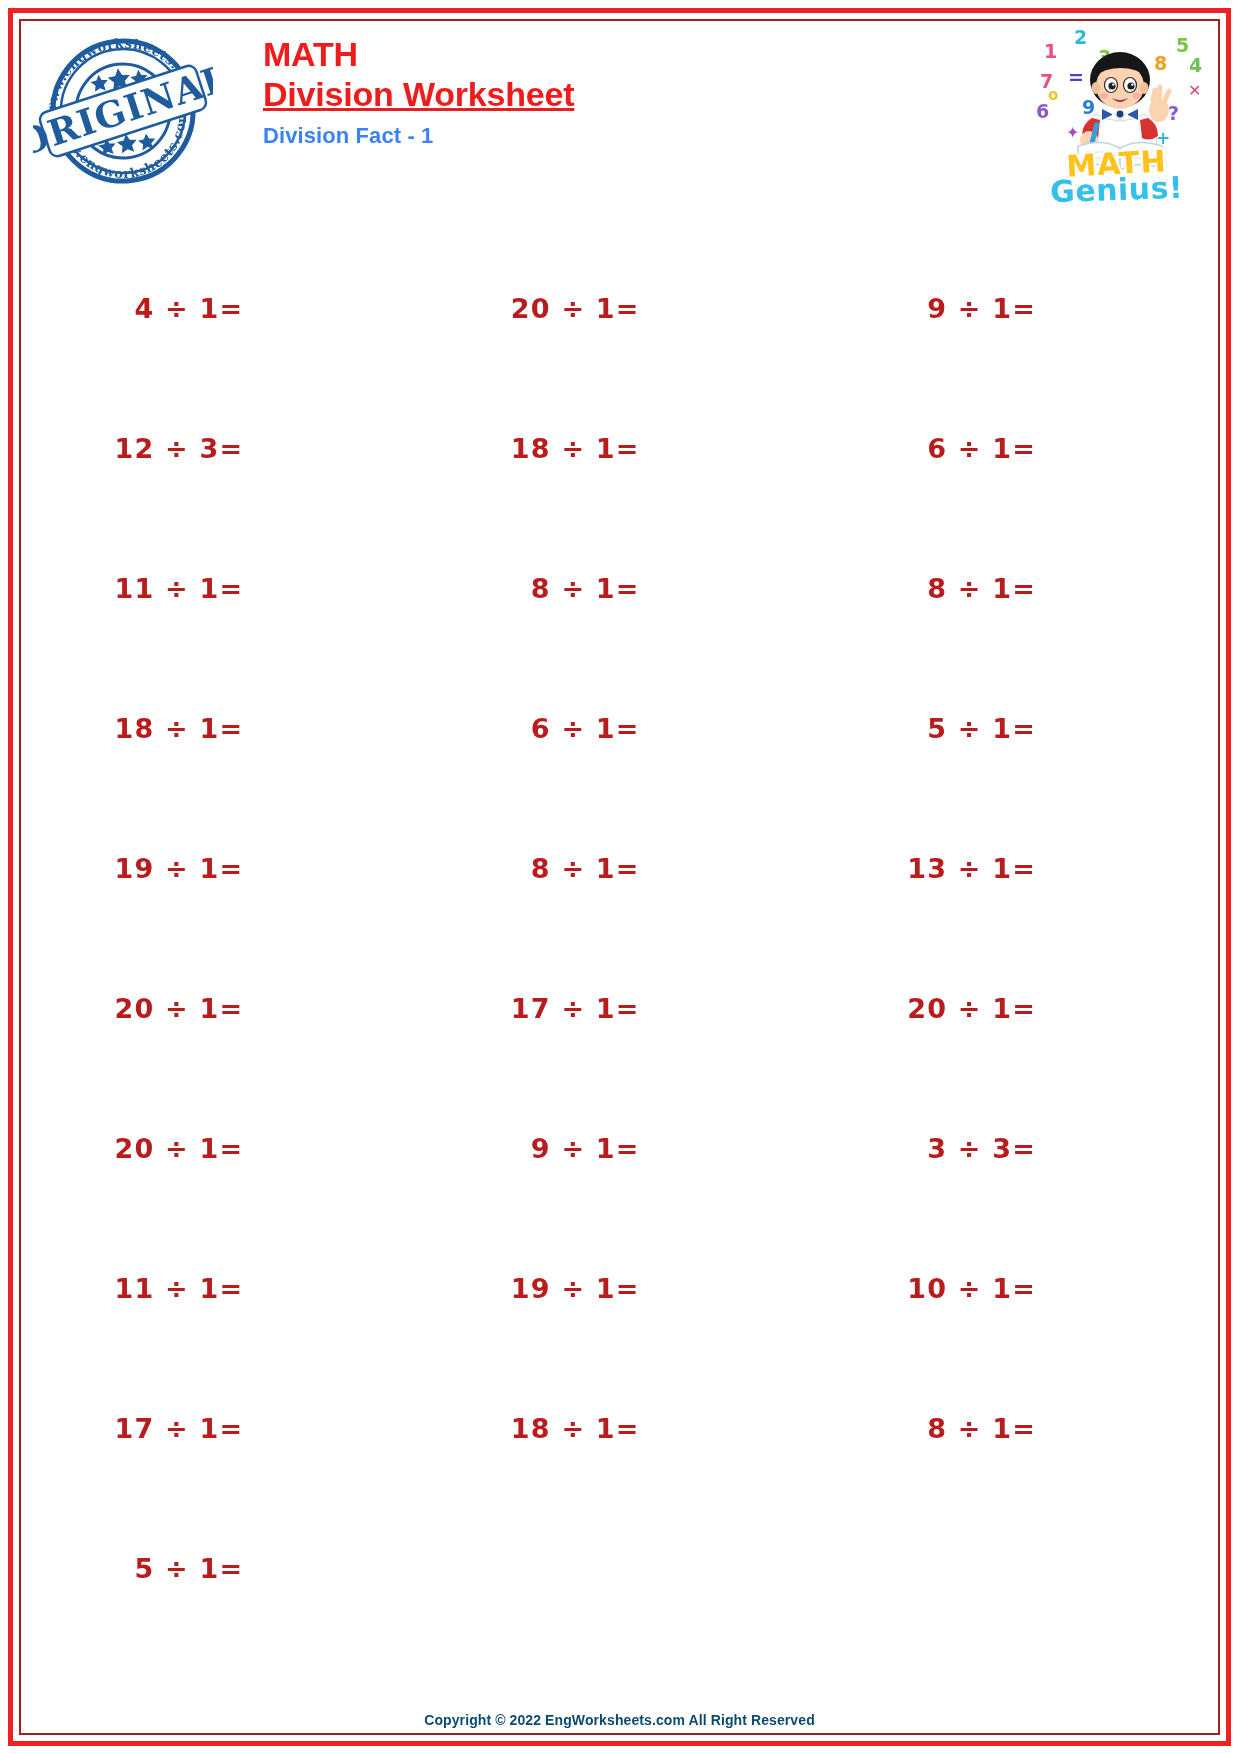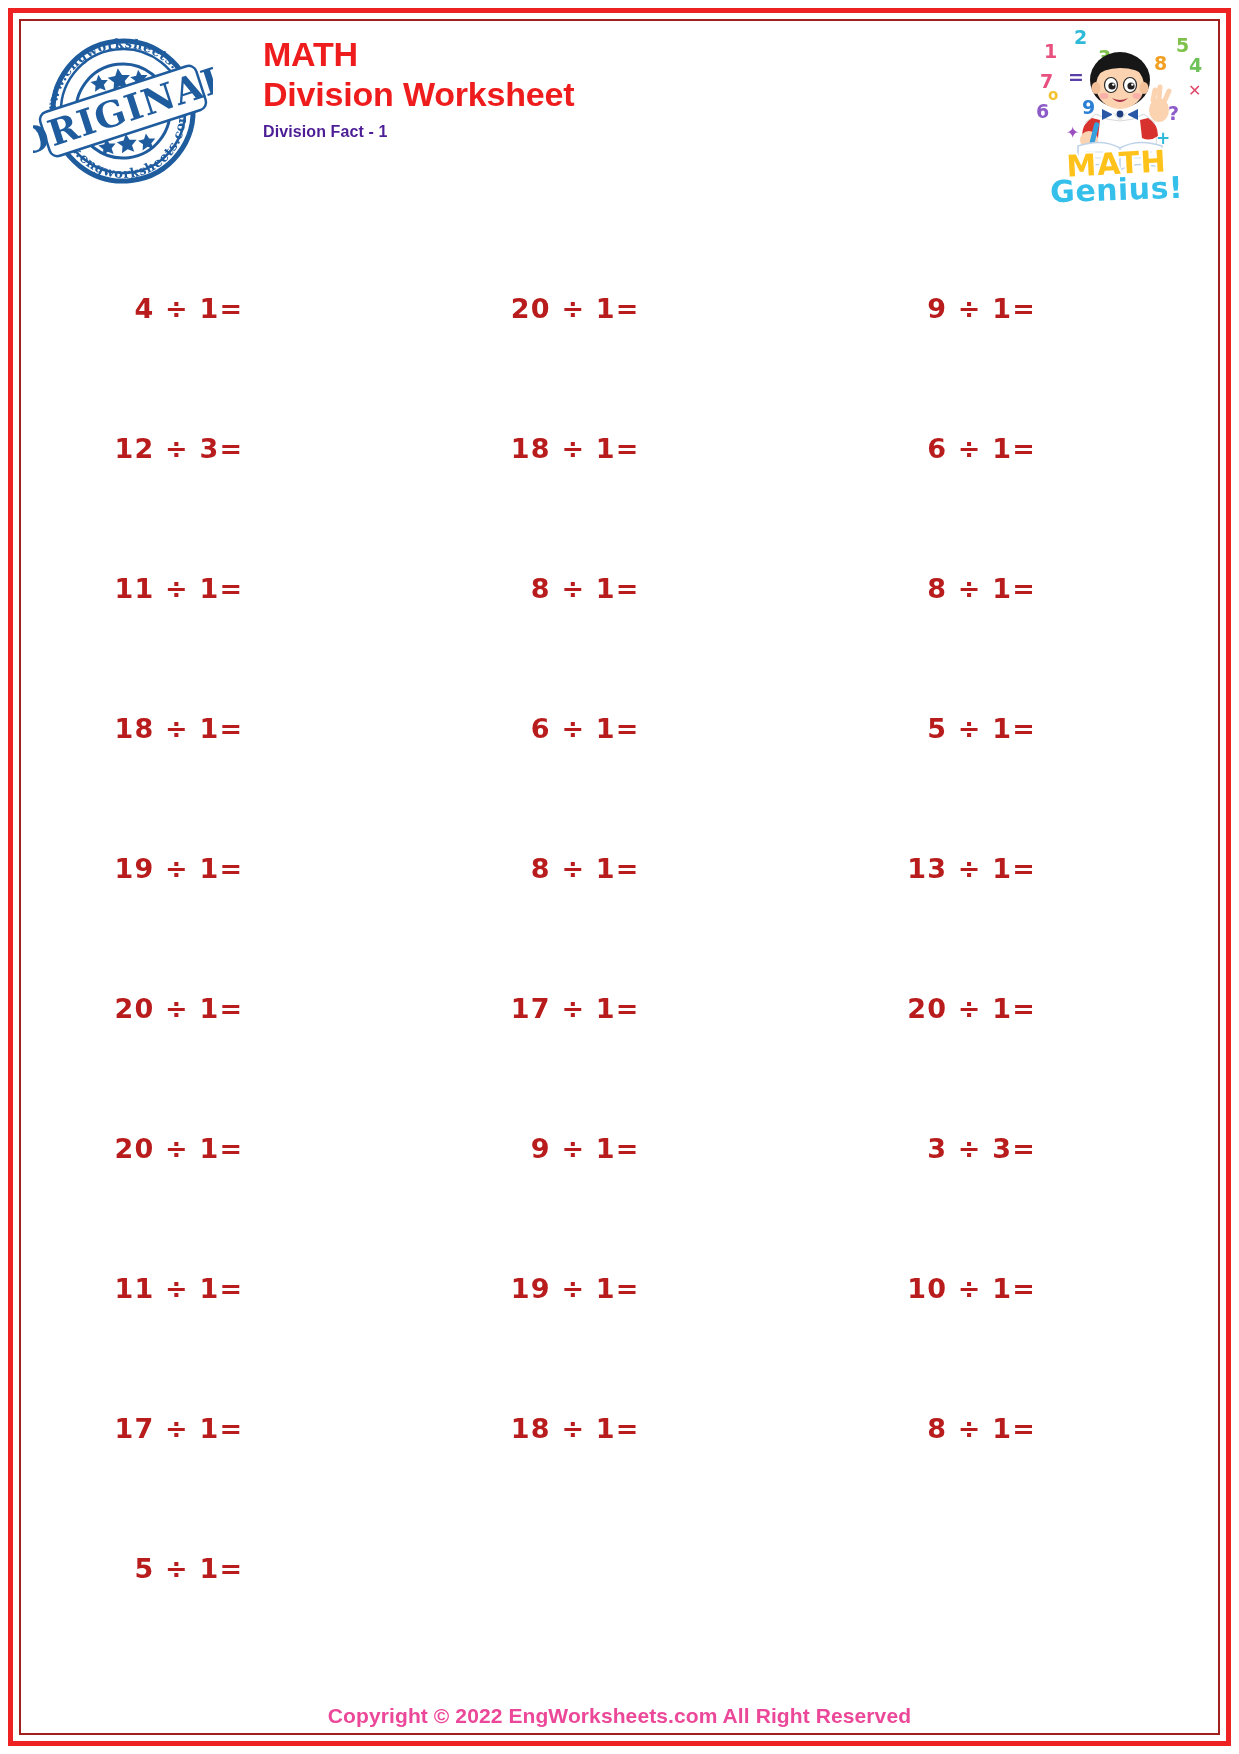--- a/index.html
+++ b/index.html
@@ -75,24 +75,25 @@
     letter-spacing: -0.2px;
     white-space: nowrap;
   }
   .title-sub {
     color: #ee1c1c;
     font-size: 34px;
     font-weight: bold;
     line-height: 1.18;
     letter-spacing: -0.2px;
     white-space: nowrap;
+    text-decoration: underline;
   }
   .title-fact {
-    color: #4c1d95;
-    font-size: 16px;
+    color: #3b82f6;
+    font-size: 22px;
     font-weight: bold;
     margin-top: 9px;
     letter-spacing: 0.1px;
     white-space: nowrap;
   }
 
   
   .logo {
     position: absolute;
     right: 6px;
@@ -131,22 +132,22 @@
 
   
   .footer {
     position: absolute;
     left: 25px;
     right: 25px;
     bottom: 26px;
     text-align: center;
   }
   .footer .copyright {
-    color: #ec4899;
-    font-size: 21px;
+    color: #0c4a6e;
+    font-size: 14px;
     font-weight: bold;
     letter-spacing: 0.1px;
   }
 </style>
 </head>
 <body>
 
 <div class="page">
 
   <div class="frame-outer"></div>

